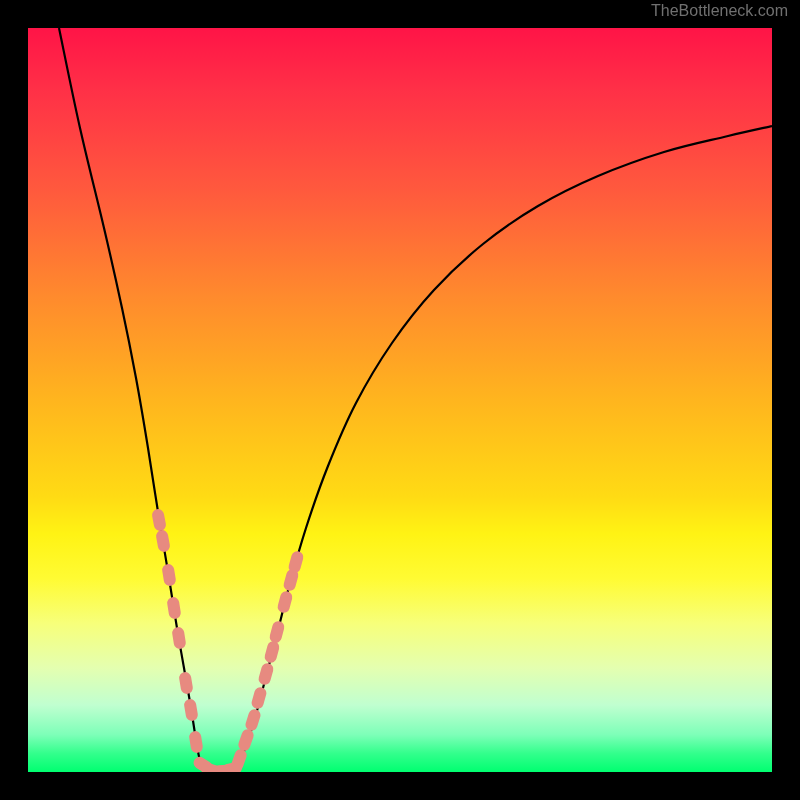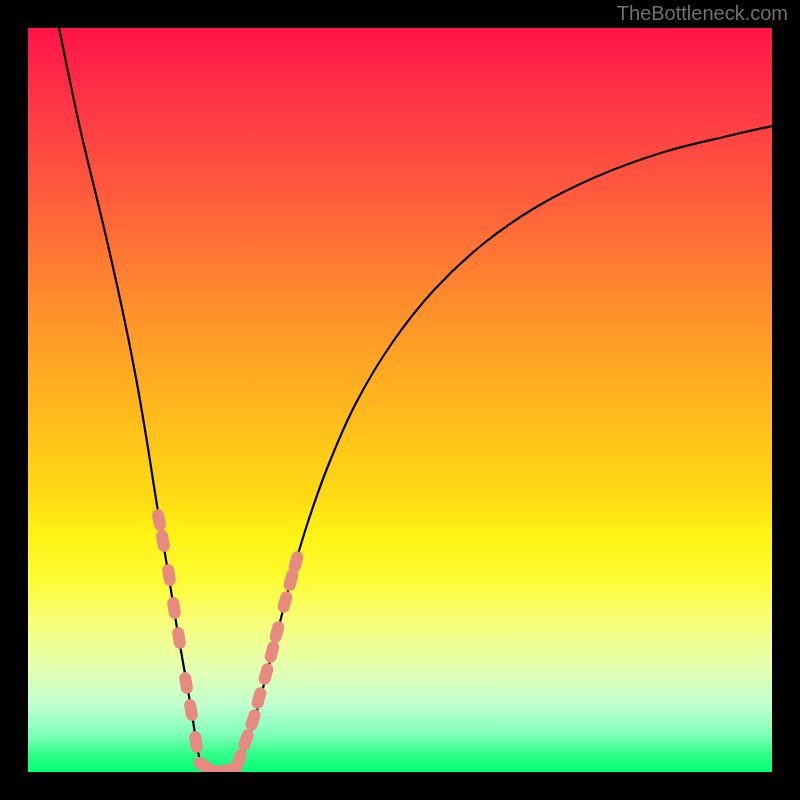--- a/index.html
+++ b/index.html
@@ -9,21 +9,21 @@
     height: 800px;
     background: #000000;
     overflow: hidden;
     font-family: Arial, Helvetica, sans-serif;
   }
   .attribution {
     position: absolute;
     top: 2px;
     right: 12px;
     color: #707070;
-    font-size: 20px;
+    font-size: 16px;
     font-weight: 400;
     z-index: 10;
     user-select: none;
   }
   .plot-area {
     position: absolute;
     left: 28px;
     top: 28px;
     width: 744px;
     height: 744px;

